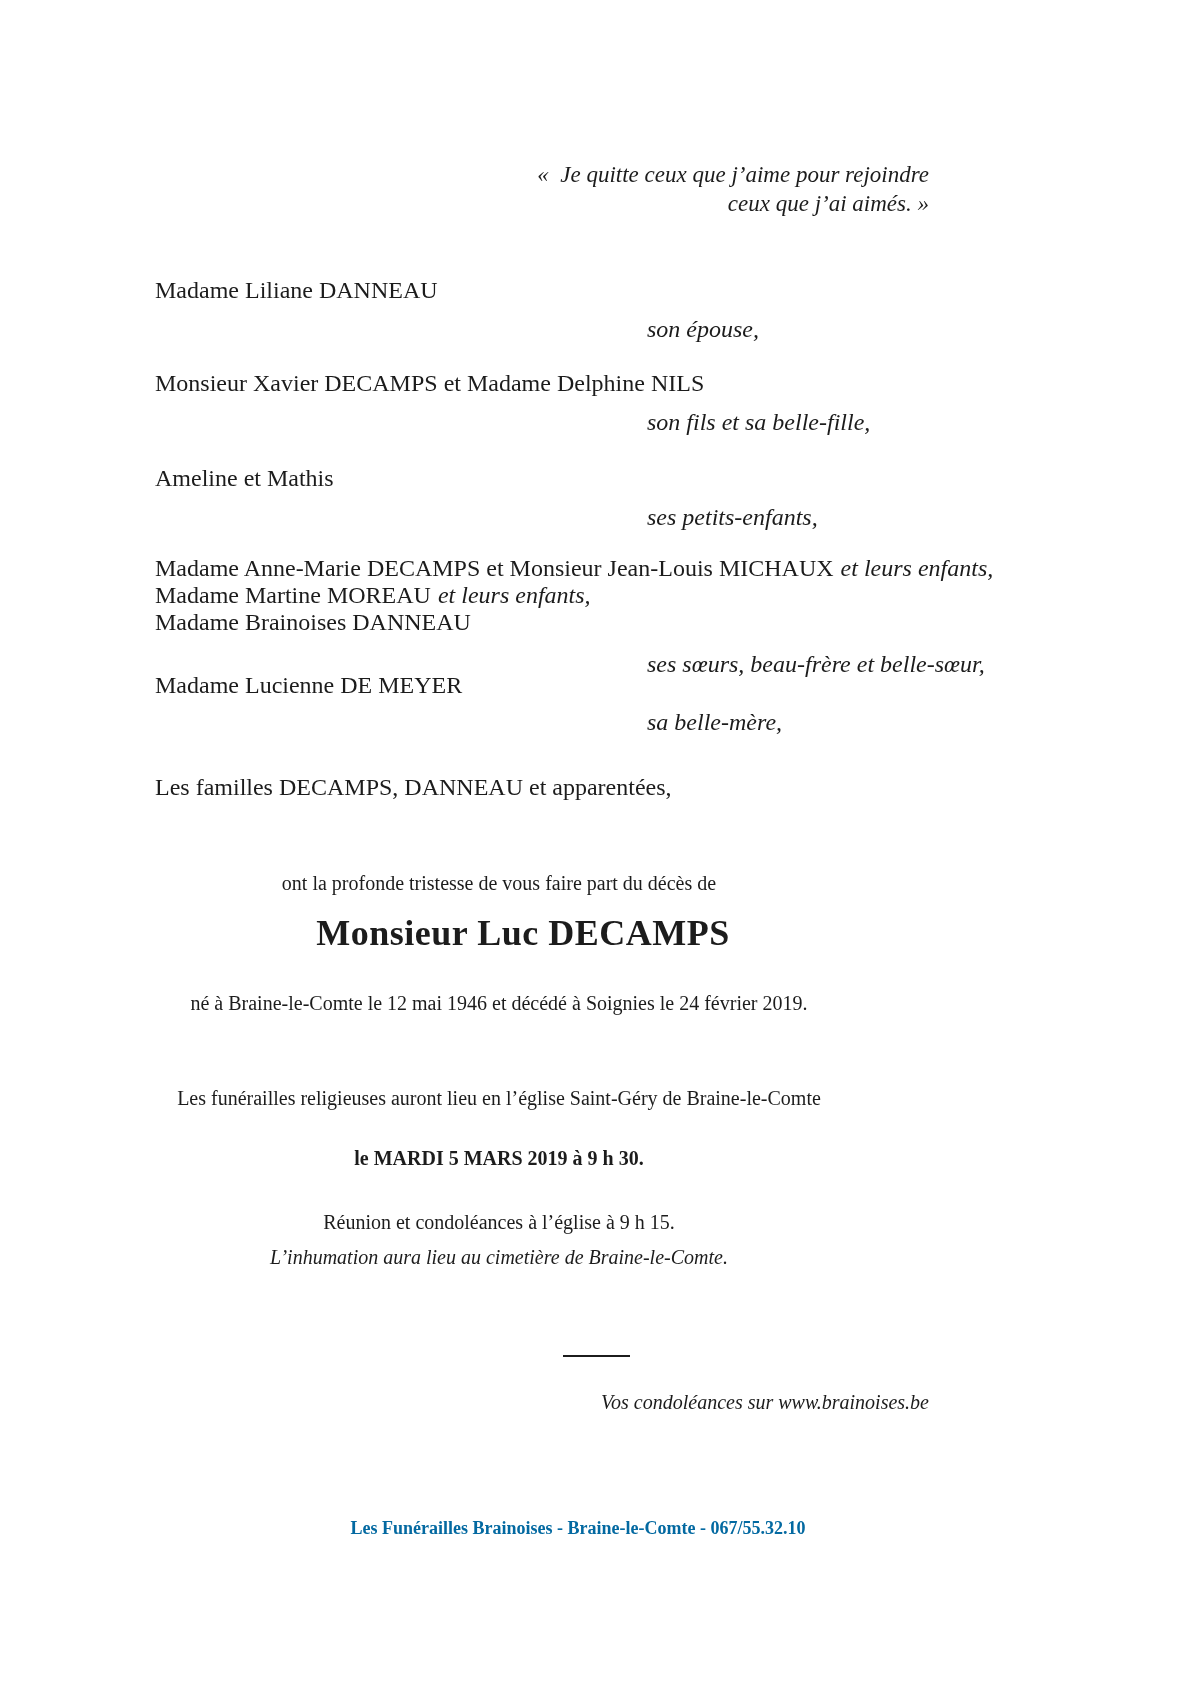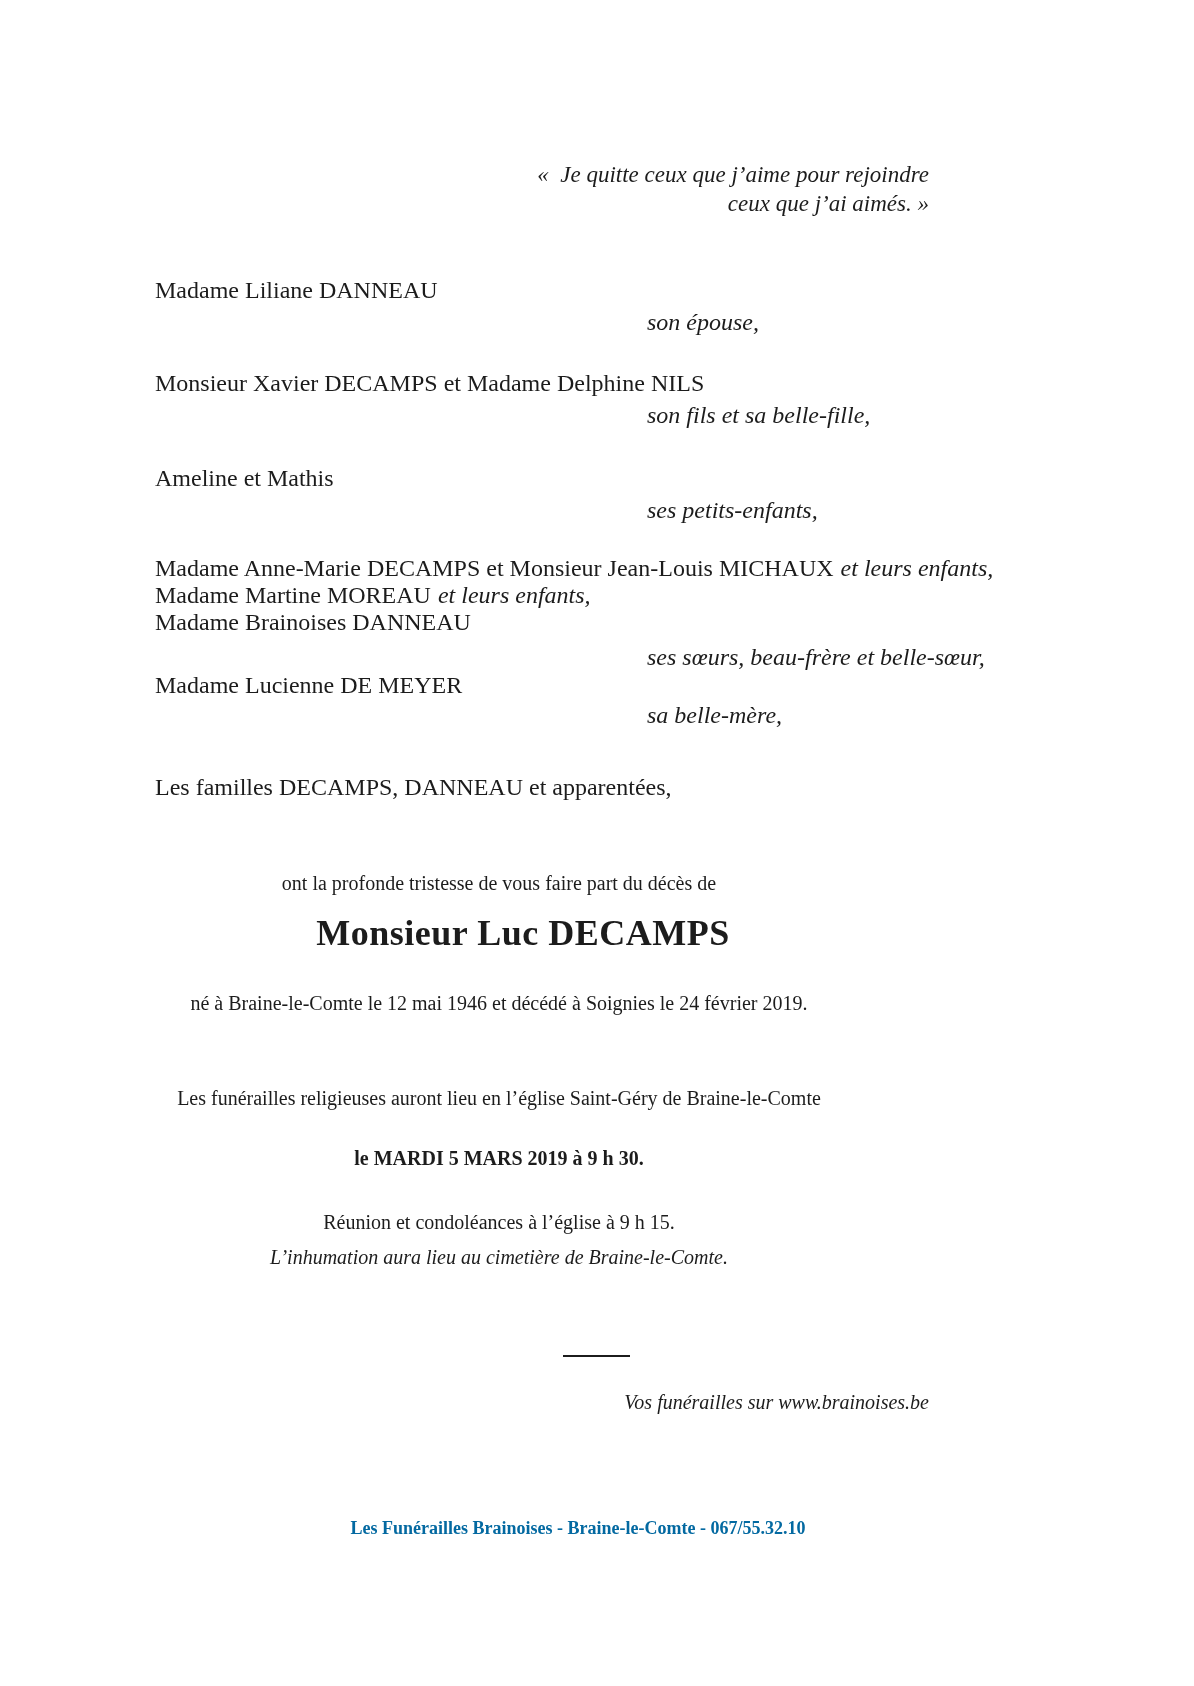--- a/index.html
+++ b/index.html
@@ -35,20 +35,21 @@
     left: 155px;
     font-size: 24px;
     line-height: 27px;
   }
   
   .relation-line {
     left: 647px;
     font-style: italic;
     font-size: 24px;
     line-height: 27px;
+    margin-top: 7px;
   }
   .it {
     font-style: italic;
     margin-left: 7px;
   }
   
   .center-line {
     left: 0;
     right: 0;
     text-align: center;
@@ -125,17 +126,17 @@
   <div class="line center-line deceased-title" style="top:912px">Monsieur Luc DECAMPS</div>
   <div class="line center-line" style="top:990px">né à Braine-le-Comte le 12 mai 1946 et décédé à Soignies le 24 février 2019.</div>
 
   <div class="line center-line" style="top:1085px">Les funérailles religieuses auront lieu en l’église Saint-Géry de Braine-le-Comte</div>
   <div class="line center-line bold" style="top:1145px">le MARDI 5 MARS 2019 à 9 h 30.</div>
   <div class="line center-line" style="top:1209px">Réunion et condoléances à l’église à 9 h 15.</div>
   <div class="line center-line italic" style="top:1244px">L’inhumation aura lieu au cimetière de Braine-le-Comte.</div>
 
   <div class="divider"></div>
 
-  <div class="condolences-note">Vos funérailles sur www.brainoises.be</div>
+  <div class="condolences-note">Vos condoléances sur www.brainoises.be</div>
 
   <div class="footer-line">Les Funérailles Brainoises - Braine-le-Comte - 067/55.32.10</div>
 
 </div>
 
 </body></html>

